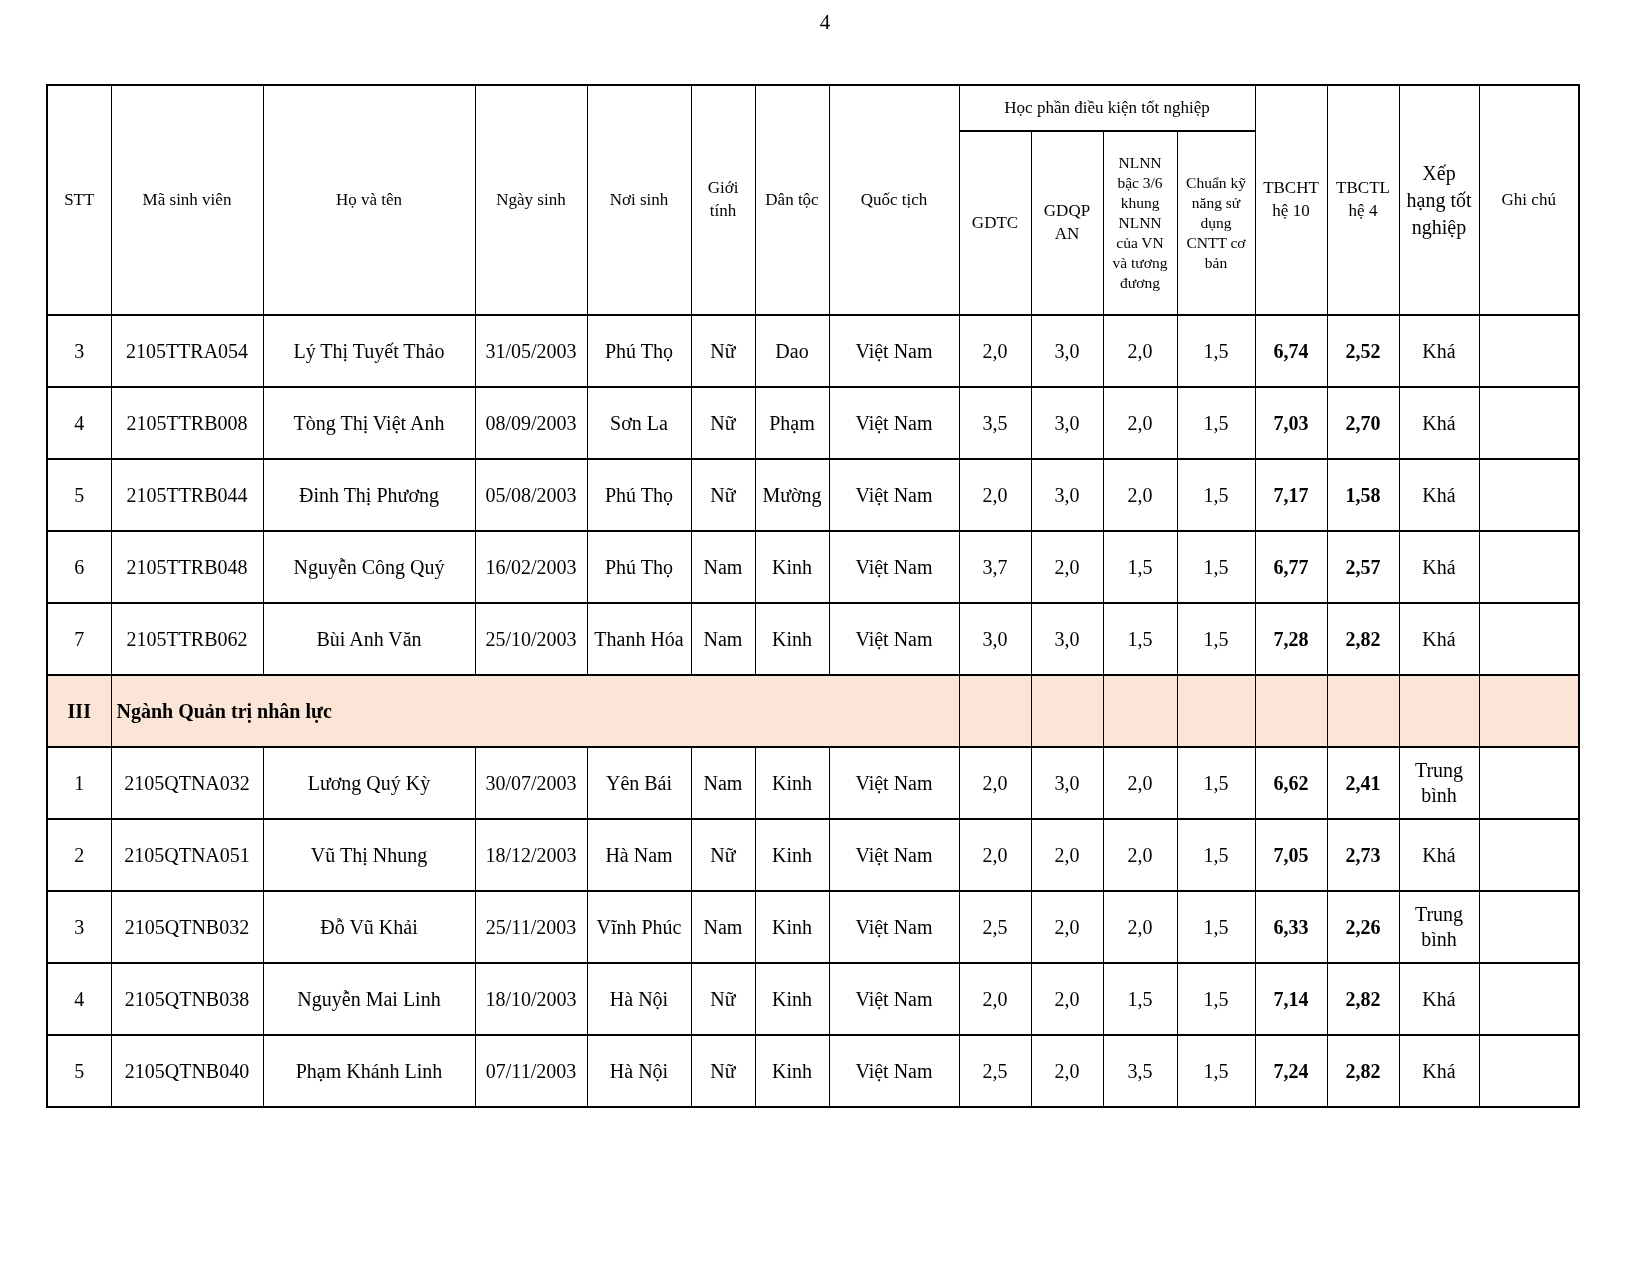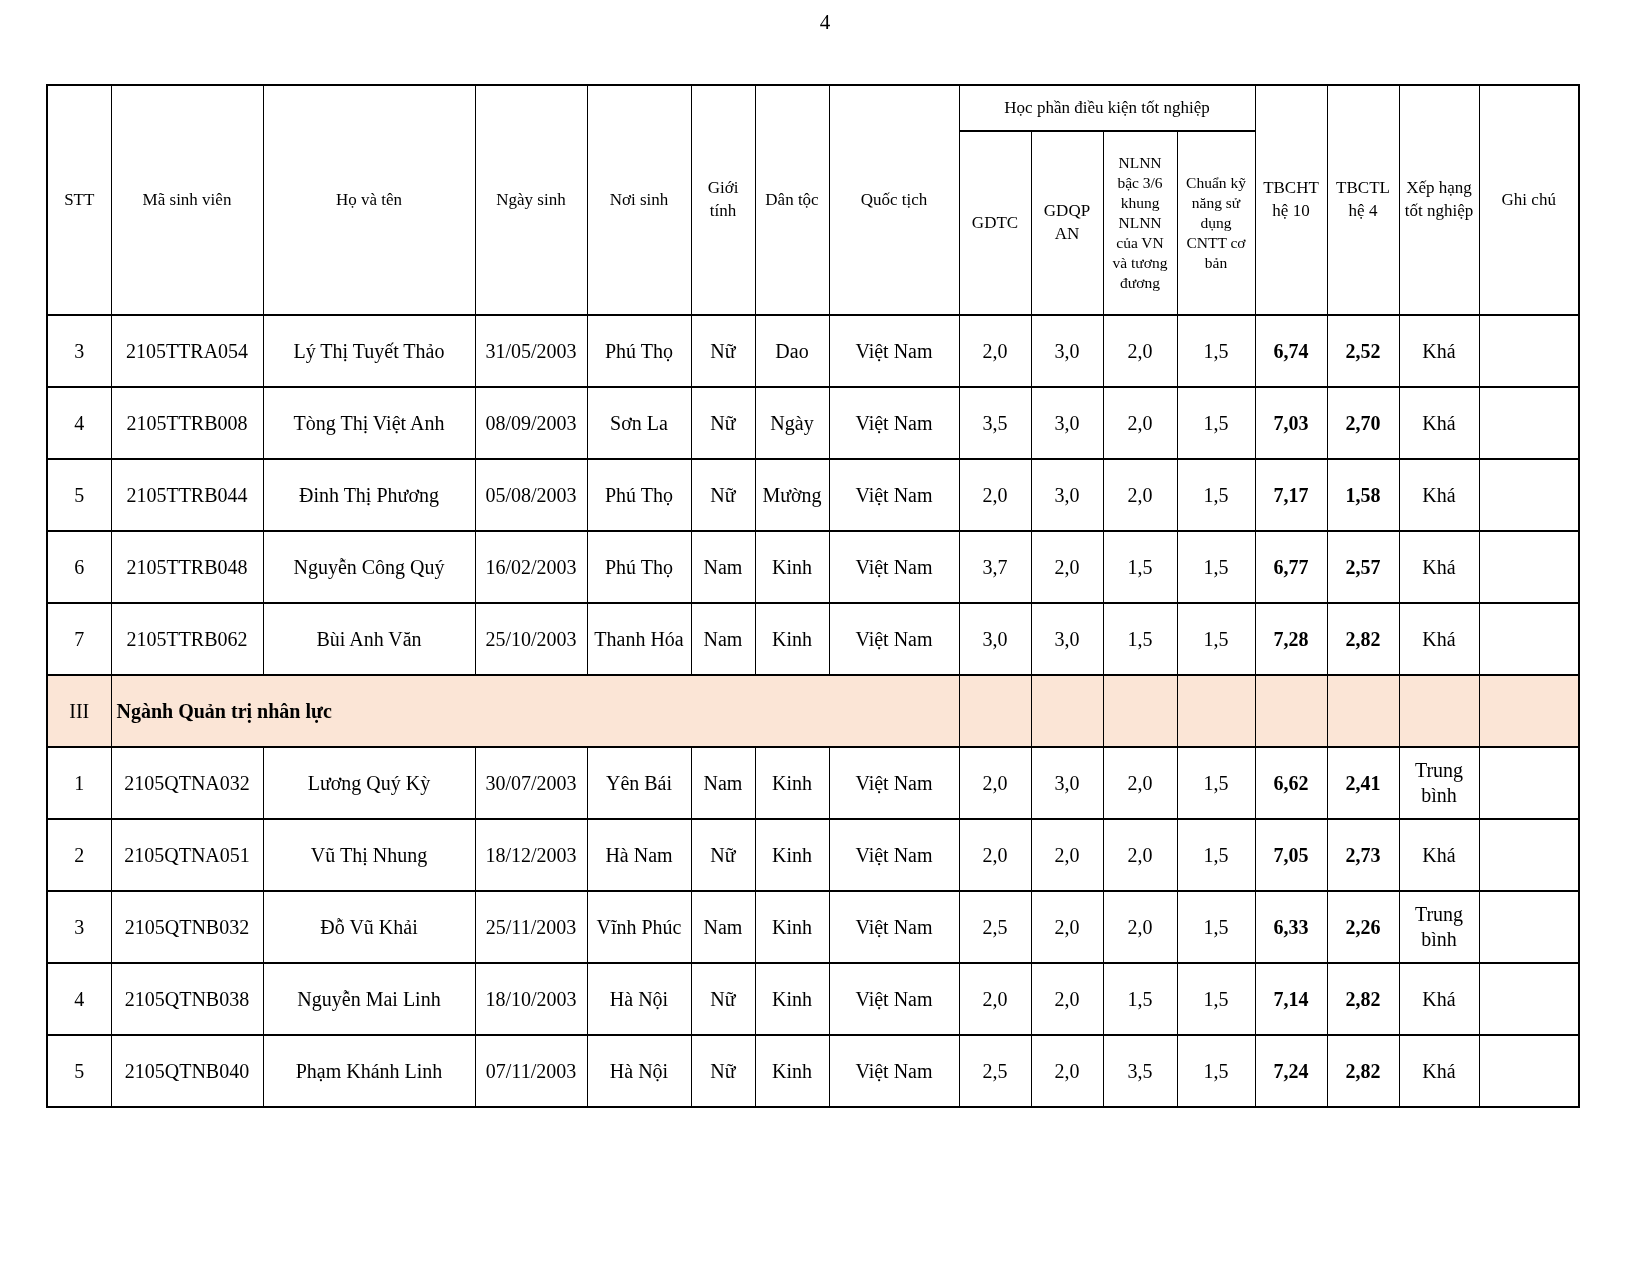--- a/index.html
+++ b/index.html
@@ -41,36 +41,36 @@
     word-wrap: break-word;
   }
   thead th {
     font-weight: normal;
     font-size: 17px;
     line-height: 1.35;
   }
   thead tr.group-row { height: 46px; }
   thead tr.sub-row  { height: 184px; }
   thead th.small-header { font-size: 15.5px; line-height: 1.3; text-align: center; }
-  thead th.rank-header { font-size: 17px; }
+  thead th.rank-header { font-size: 20px; }
   tbody tr { height: 72px; }
   tbody td { font-size: 20px; line-height: 1.25; }
   td.left { text-align: left; margin-left: 16px; }
   td.bold, th.bold { font-weight: bold; }
   tr.section-row td {
     background: #FBE5D6;
     height: 66px;
   }
   tr.section-row td.section-label {
     text-align: left;
     font-weight: bold;
     font-size: 20px;
   }
   tr.section-row td.section-index {
-    font-weight: normal;
+    font-weight: bold;
     font-size: 20px;
   }
 </style>
 </head>
 <body>
 
 <div class="page">
 
   <div class="page-number">4</div>
 
@@ -135,21 +135,21 @@
           <td>Khá</td>
           <td></td>
         </tr>
         <tr>
           <td>4</td>
           <td>2105TTRB008</td>
           <td class="left">Tòng Thị Việt Anh</td>
           <td>08/09/2003</td>
           <td>Sơn La</td>
           <td>Nữ</td>
-          <td>Ngày</td>
+          <td>Phạm</td>
           <td>Việt Nam</td>
           <td>3,5</td>
           <td>3,0</td>
           <td>2,0</td>
           <td>1,5</td>
           <td class="bold">7,03</td>
           <td class="bold">2,70</td>
           <td>Khá</td>
           <td></td>
         </tr>

